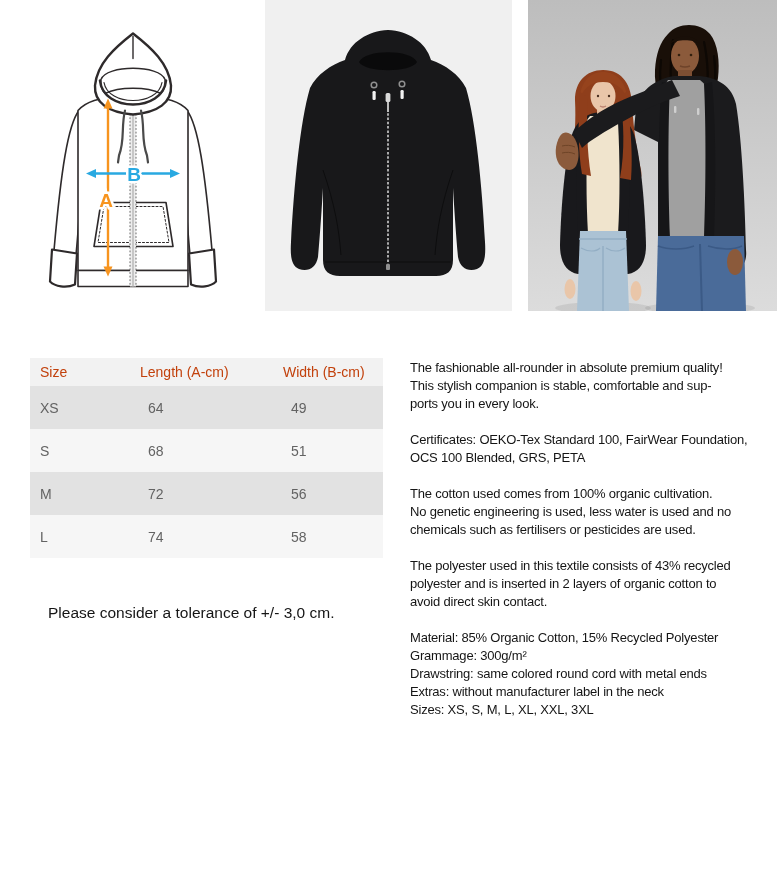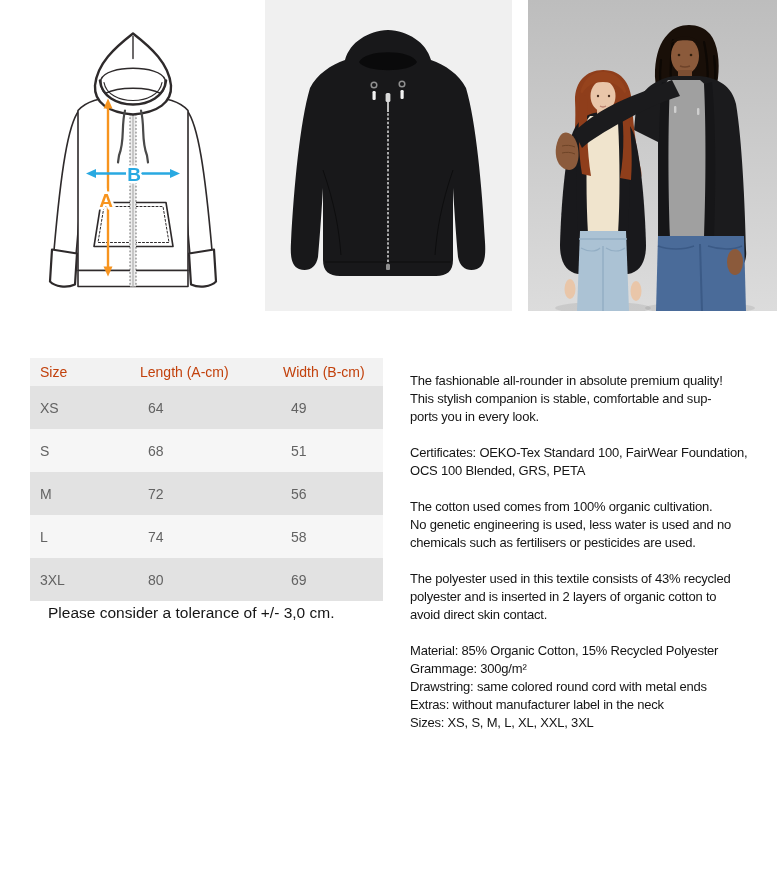--- a/index.html
+++ b/index.html
@@ -30,21 +30,21 @@
 
   .tolerance-note {
     position:absolute; left:36px; top:592px;
     font-size:15.5px; color:#151515; margin:12px;
   }
 
   .description {
     position:absolute; left:410px; top:356px; width:360px;
     font-size:13px; line-height:18px; color:#151515; letter-spacing:-0.2px;
   }
-  .description p { margin:16px 0 18px 0; white-space:pre; }
+  .description p { margin:3px 0 18px 0; white-space:pre; }
 
   .diagram-label {
     font-family:"Liberation Sans", sans-serif; font-weight:bold; font-size:19px;
     paint-order:stroke; stroke:#ffffff; stroke-width:5px; text-anchor:middle;
   }
 </style>
 </head>
 <body>
 
 <div class="page">
@@ -241,25 +241,20 @@
       </tr>
       <tr>
         <td>M</td>
         <td>72</td>
         <td>56</td>
       </tr>
       <tr>
         <td>L</td>
         <td>74</td>
         <td>58</td>
-      </tr>
-      <tr>
-        <td>3XL</td>
-        <td>80</td>
-        <td>69</td>
       </tr>
     </tbody>
   </table>
 
   <p class="tolerance-note">Please consider a tolerance of +/- 3,0 cm.</p>
 
   <div class="description">
     <p>The fashionable all-rounder in absolute premium quality!
 This stylish companion is stable, comfortable and sup-
 ports you in every look.</p>

